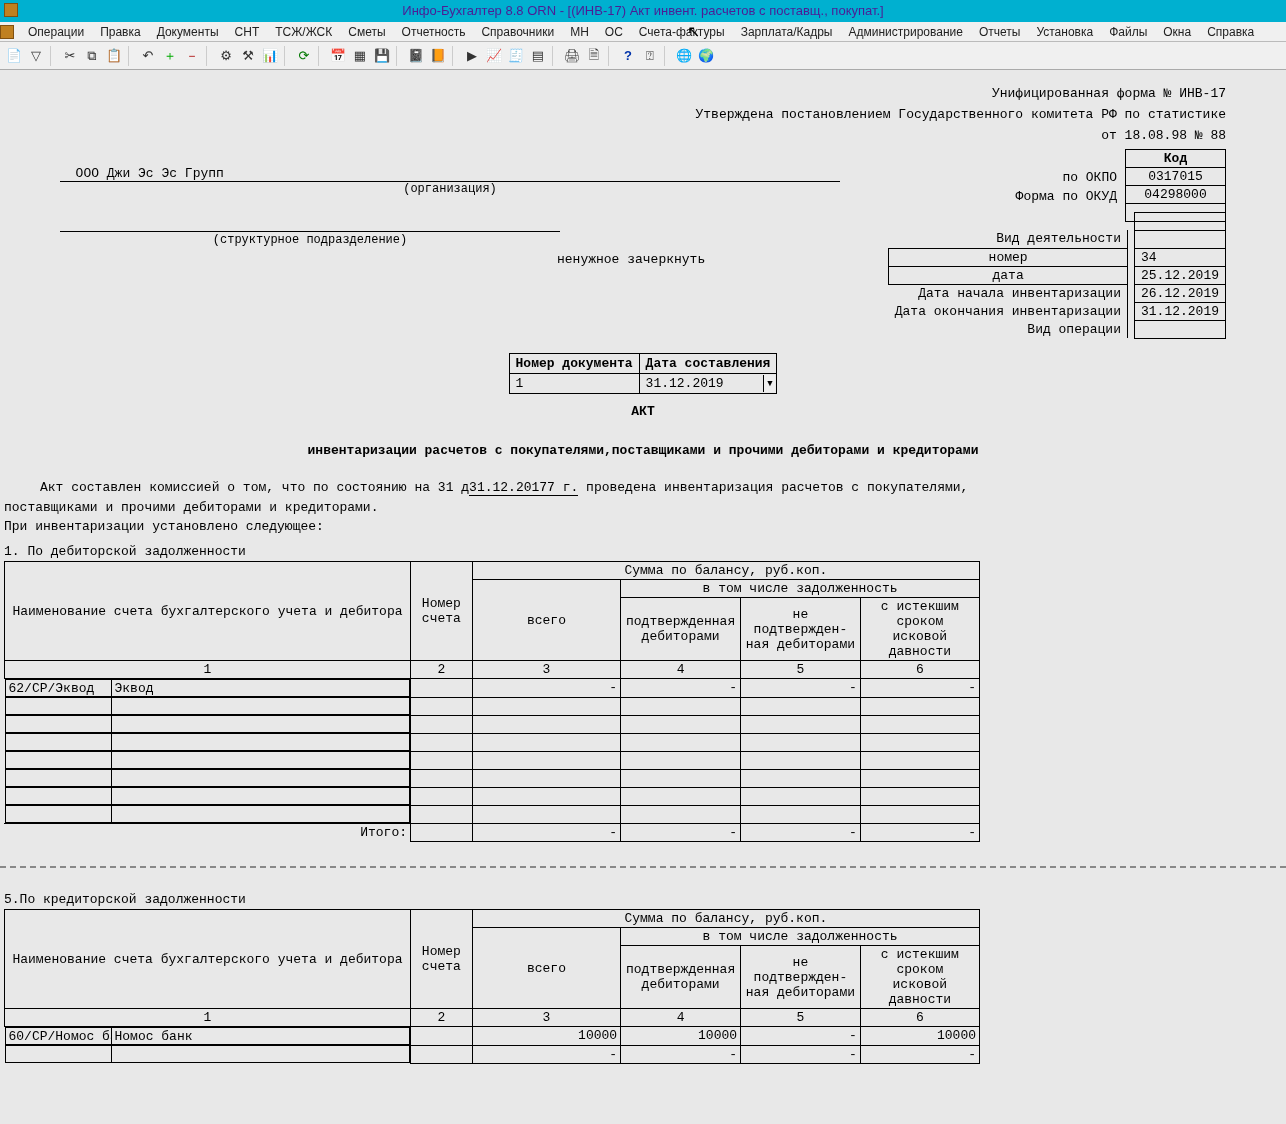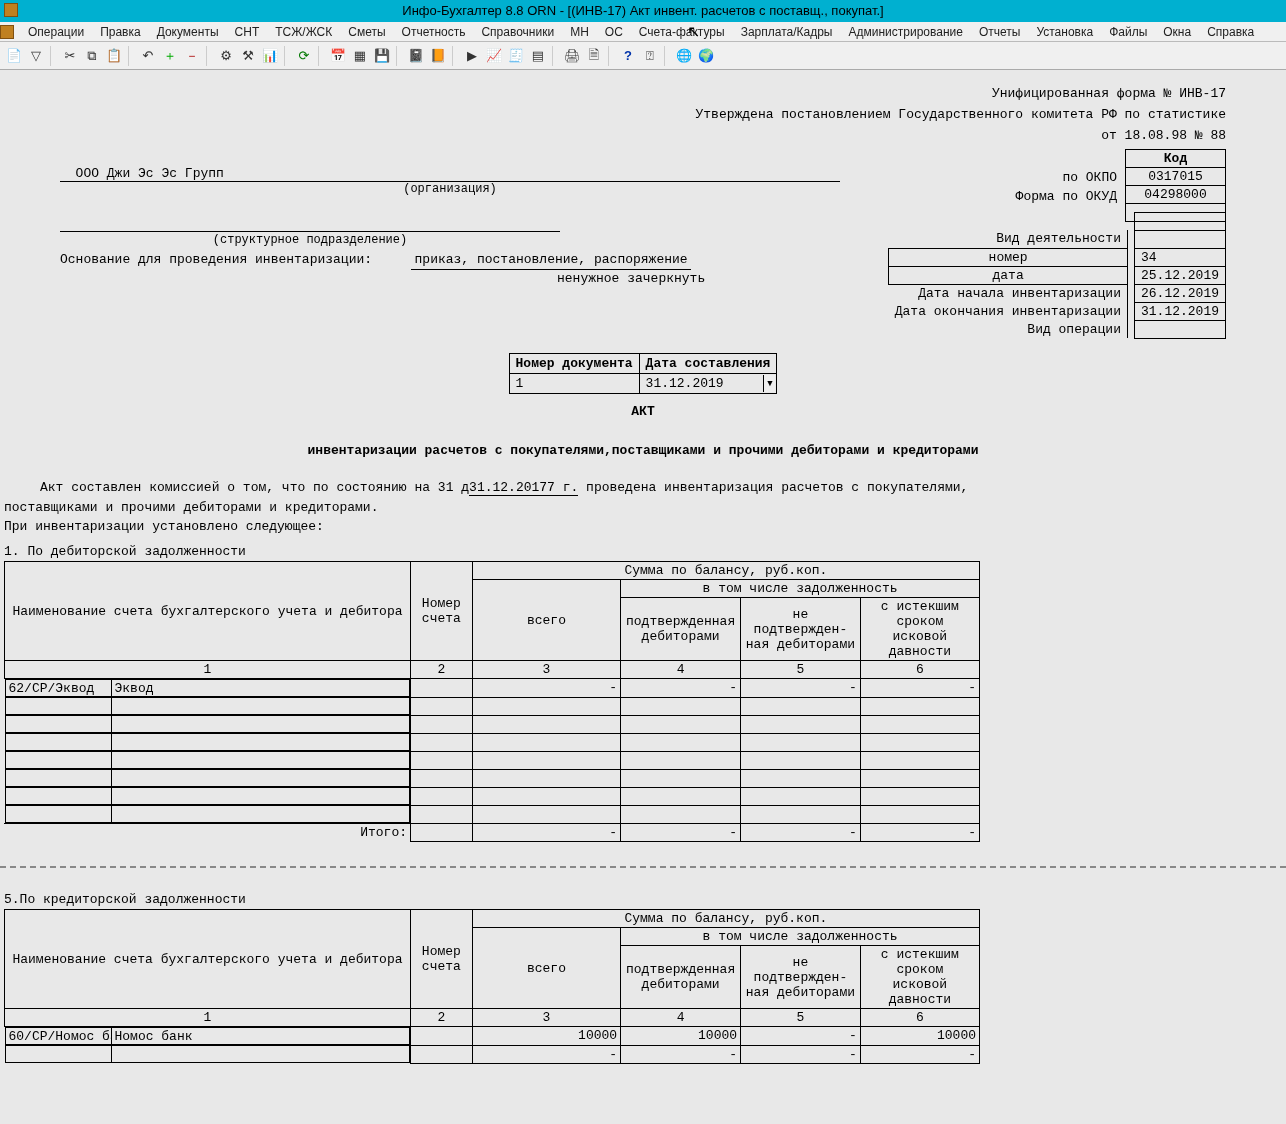--- a/index.html
+++ b/index.html
@@ -5,21 +5,21 @@
   * { box-sizing: border-box; }
   body {
     margin: 0;
     font-family: "Segoe UI", Tahoma, sans-serif;
     font-size: 12px;
     background: #e8e8e8;
     width: 1286px;
   }
   .titlebar {
     background: #00b0d0;
-    color: #000000;
+    color: #4c1d95;
     height: 22px;
     line-height: 22px;
     text-align: center;
     font-size: 13px;
     position: relative;
   }
   .titlebar .title-icon {
     position: absolute; left: 4px; top: 3px; width: 14px; height: 14px;
     background: #c08020; border: 1px solid #805010;
   }
@@ -251,25 +251,20 @@
     <span class="org-name">&nbsp;&nbsp;<span>ООО Джи Эс Эс Групп</span></span>
   </div>
   <div class="org-line in-note" style="width:780px;margin-left:60px;">(организация)</div>
 
   <div style="height:16px;"></div>
 
   <div class="meta-grid">
     <div class="meta-left">
       <div class="mline"><span class="uline" style="width:500px;">&nbsp;</span></div>
       <div class="mline in-note" style="width:500px;">(структурное подразделение)</div>
-      <div class="mline">
-        <span>Основание для проведения инвентаризации:</span>
-        &nbsp;&nbsp;&nbsp;
-        <span class="uline" style="min-width:280px;text-align:center;">приказ, постановление, распоряжение</span>
-      </div>
       <div class="mline" style="text-align:center;padding-left:320px;">ненужное зачеркнуть</div>
     </div>
     <div>
       <table class="small-tbl">
         <tbody>
             <tr>
               <td style="border:none;height:18px;">&nbsp;</td>
             </tr>
         <tr>
               <td style="border-top:none;border-left:none;border-right:1px solid #000;border-bottom:none;text-align:right;padding-right:6px;">Вид деятельности</td>

